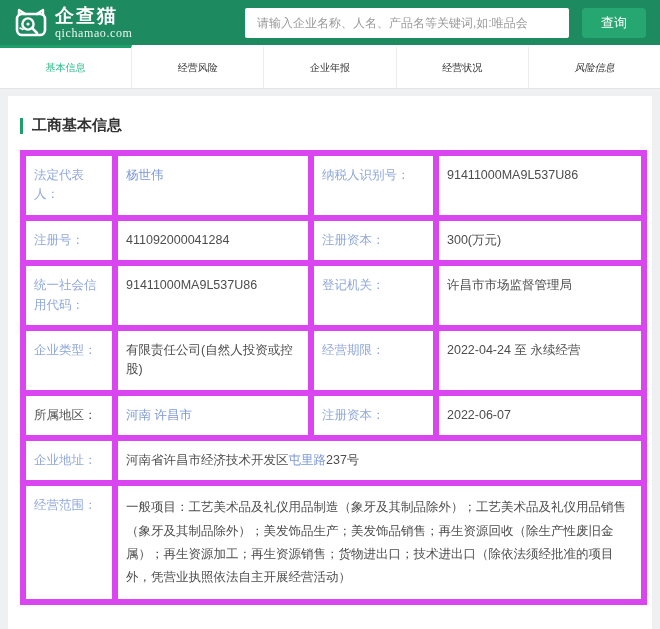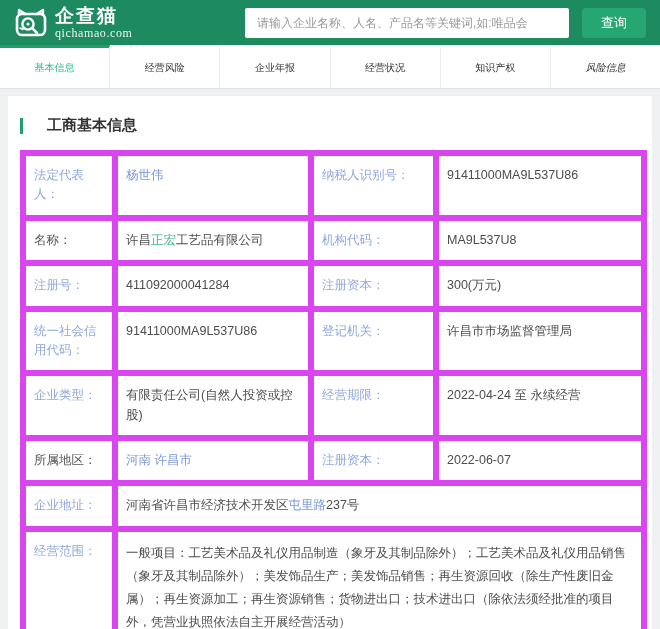--- a/index.html
+++ b/index.html
@@ -31,21 +31,21 @@
   .nav{height:44px;background:#fff;display:flex;border-bottom:1px solid #e2e5e8;box-sizing:border-box;}
   .nav-tab{
     flex:1;display:flex;align-items:center;justify-content:center;
     font-size:10px;color:#333;cursor:pointer;box-sizing:border-box;
     border-right:1px solid #ececec;border-top:3px solid transparent;
   }
   .nav-tab:last-child{border-right:none;font-style:italic;}
   .nav-tab.active{color:#2cb98b;border-top-color:#1e9e6a;}
   
   .card{margin:7px 8px 0;background:#fff;height:533px;box-sizing:border-box;padding:14px 12px 0;}
-  .section-head{display:flex;align-items:center;gap:24px;margin:6px 0 15px;}
+  .section-head{display:flex;align-items:center;gap:9px;margin:6px 0 15px;}
   .green-bar{width:3px;height:16px;background:#1e9e6a;}
   .section-title{font-size:15px;font-weight:bold;color:#333;}
   
   table{border-collapse:collapse;table-layout:fixed;width:627px;font-size:12.5px;}
   td{border:6px solid #d946ef;padding:10px 8px;vertical-align:top;line-height:1.55;word-break:break-all;}
   td.lbl{color:#90a8da;}
   td.lbl.dark{color:#555;}
   td.val{color:#4d4d4d;}
   .seg-plain{color:#4d4d4d;}
   .seg-link{color:#7b98d9;cursor:pointer;}
@@ -77,21 +77,20 @@
     <input class="search-input" type="text" placeholder="请输入企业名称、人名、产品名等关键词,如:唯品会" style="">
     <button class="search-btn">查询</button>
   </div>
 </div>
 
 <div class="nav">
     <div class="nav-tab active">基本信息</div>
     <div class="nav-tab">经营风险</div>
     <div class="nav-tab">企业年报</div>
     <div class="nav-tab">经营状况</div>
-    <div class="nav-tab">知识产权</div>
     <div class="nav-tab">风险信息</div>
   </div>
 
 <div class="card">
   <div class="section-head">
     <span class="green-bar"></span>
     <span class="section-title">工商基本信息</span>
   </div>
 
   <table>
@@ -100,26 +99,20 @@
         <col style="width:196px">
         <col style="width:125px">
         <col>
       </colgroup>
     <tbody>
         <tr>
           <td class="lbl">法定代表人：</td>
           <td class="val"><span class="seg-link">杨世伟</span></td>
           <td class="lbl">纳税人识别号：</td>
           <td class="val"><span class="seg-plain">91411000MA9L537U86</span></td>
-        </tr>
-        <tr>
-          <td class="lbl dark">名称：</td>
-          <td class="val"><span class="seg-plain">许昌</span><span class="seg-highlight">正宏</span><span class="seg-plain">工艺品有限公司</span></td>
-          <td class="lbl">机构代码：</td>
-          <td class="val"><span class="seg-plain">MA9L537U8</span></td>
         </tr>
         <tr>
           <td class="lbl">注册号：</td>
           <td class="val"><span class="seg-plain">411092000041284</span></td>
           <td class="lbl">注册资本：</td>
           <td class="val"><span class="seg-plain">300(万元)</span></td>
         </tr>
         <tr>
           <td class="lbl">统一社会信用代码：</td>
           <td class="val"><span class="seg-plain">91411000MA9L537U86</span></td>

